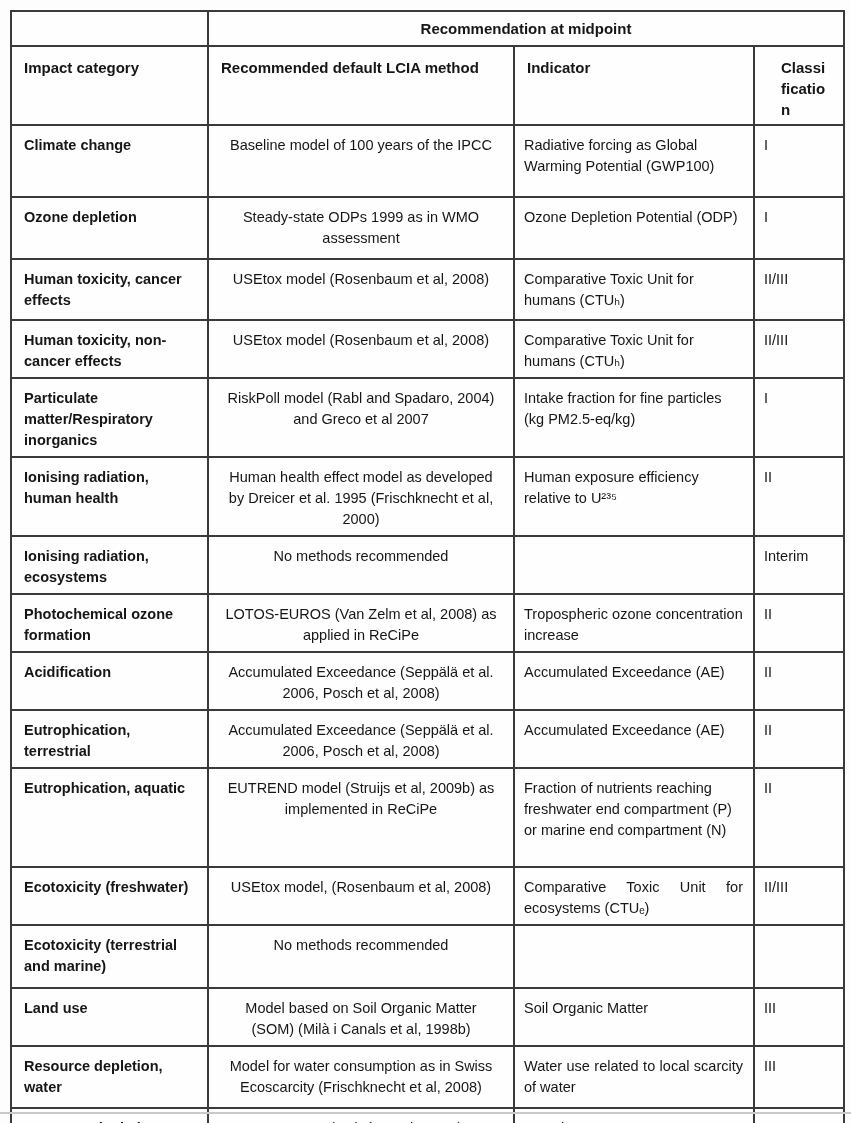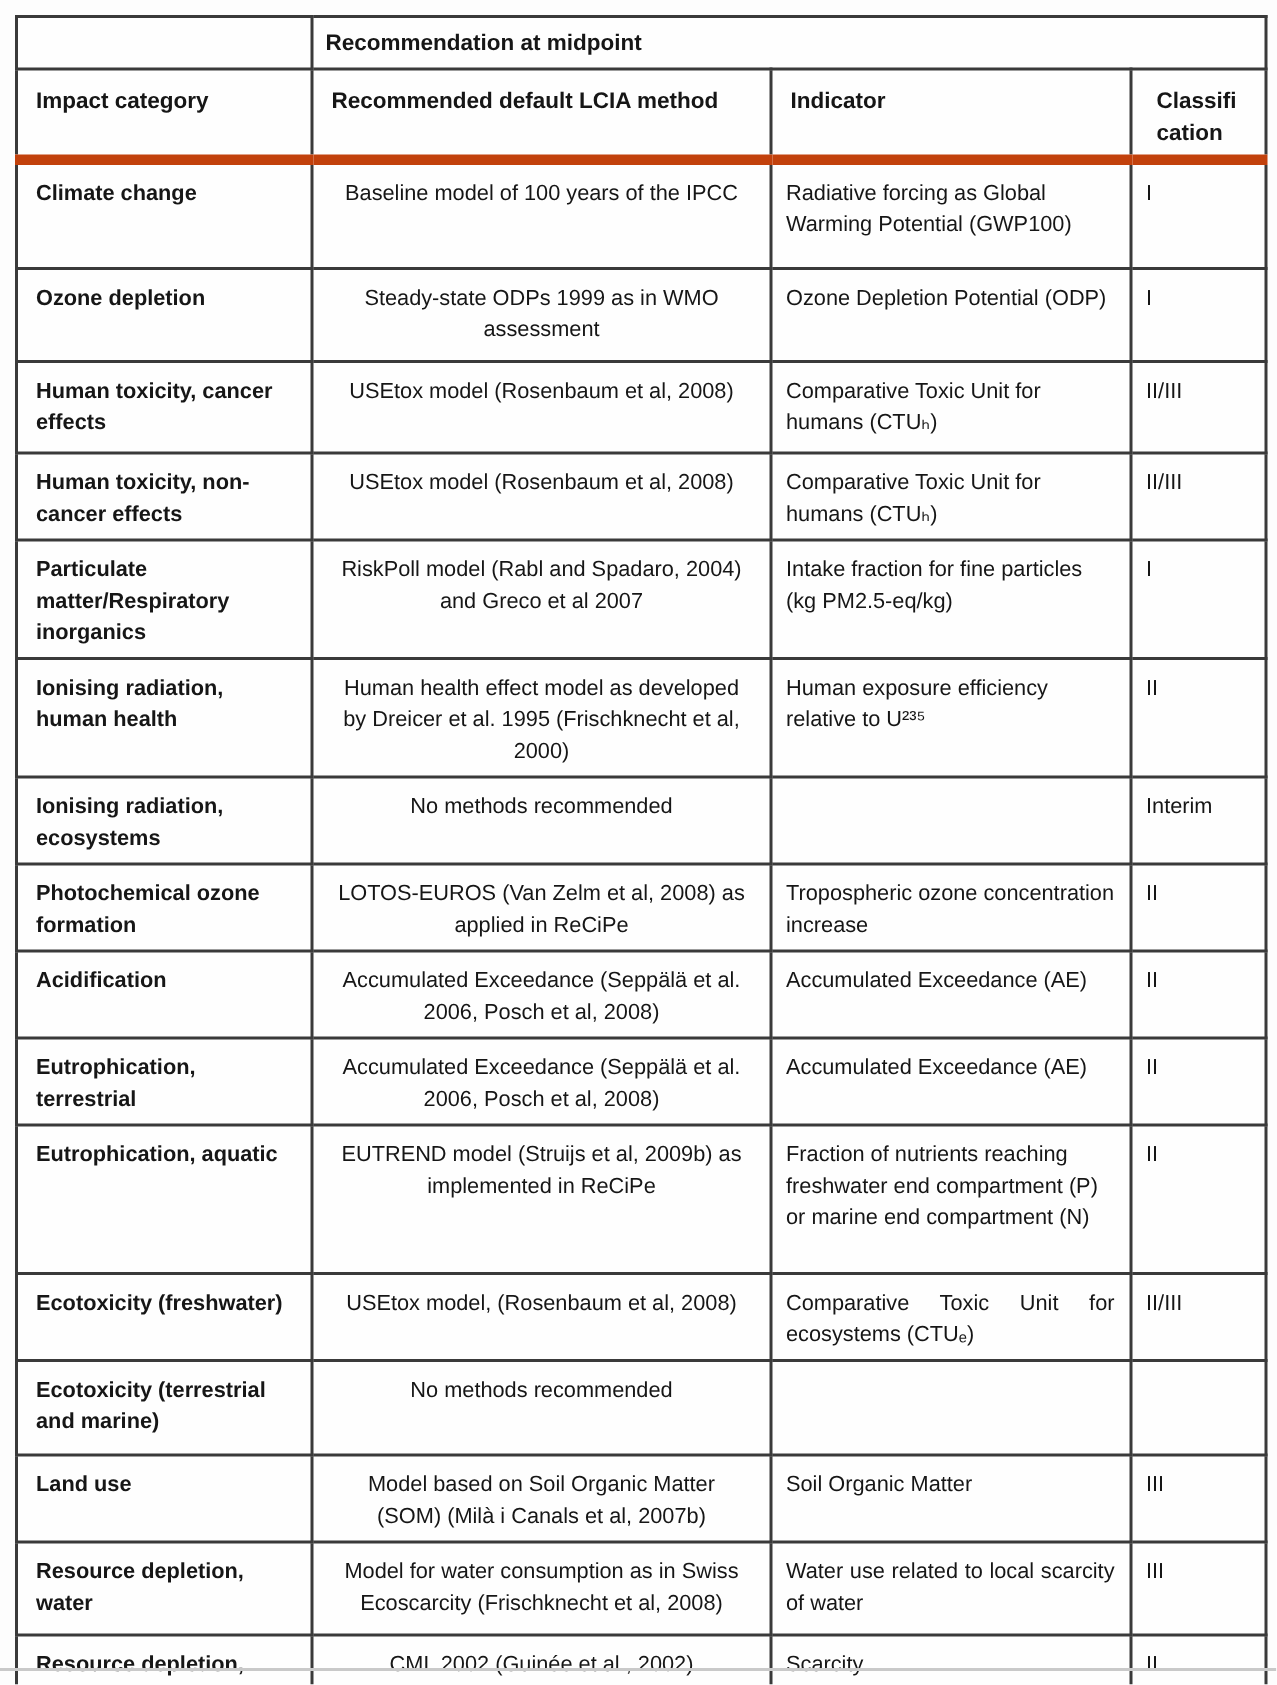--- a/index.html
+++ b/index.html
@@ -32,36 +32,36 @@
 
   th, td {
     border: 2px solid #3a3a3a;
     vertical-align: top;
     font-size: 14.5px;
     line-height: 21px;
     overflow: hidden;
   }
   thead tr.span-row { height: 35px; }
   thead tr.cols-row { height: 55px; }
-  thead tr.cols-row th { border-bottom: 7px solid #c2410c; }
+  thead tr.cols-row th { border-bottom: 1px solid #c2410c; }
 
   th {
     font-weight: bold;
     font-size: 15px;
     text-align: left;
     padding: 10px 8px 4px 12px;
   }
   th.span-head {
-    text-align: left;
+    text-align: center;
     vertical-align: middle;
     padding: 4px 8px;
   }
   th.corner { padding: 0; }
   th.col-class {
-    padding-left: 16px;
+    padding-left: 26px;
     padding-right: 15px;
     word-break: break-all;
     margin-top: 40px;
   }
 
   td { padding: 9px 8px 5px 12px; }
   td.td-impact   { font-weight: bold; }
   td.td-method   { text-align: center; padding: 9px 14px 5px 14px; }
   td.td-indicator{ padding: 9px 10px 5px 9px; }
   td.td-indicator.justify { text-align: justify; }
@@ -192,21 +192,21 @@
           <td class="td-class">II/III</td>
         </tr>
         <tr>
           <td class="td-impact">Ecotoxicity (terrestrial and marine)</td>
           <td class="td-method">No methods recommended</td>
           <td class="td-indicator"></td>
           <td class="td-class"></td>
         </tr>
         <tr>
           <td class="td-impact">Land use</td>
-          <td class="td-method">Model based on Soil Organic Matter (SOM) (Milà i Canals et al, 2007b)</td>
+          <td class="td-method">Model based on Soil Organic Matter (SOM) (Milà i Canals et al, 1998b)</td>
           <td class="td-indicator">Soil Organic Matter</td>
           <td class="td-class">III</td>
         </tr>
         <tr>
           <td class="td-impact">Resource depletion, water</td>
           <td class="td-method">Model for water consumption as in Swiss Ecoscarcity (Frischknecht et al, 2008)</td>
           <td class="td-indicator justify">Water use related to local scarcity of water</td>
           <td class="td-class">III</td>
         </tr>
         <tr>

